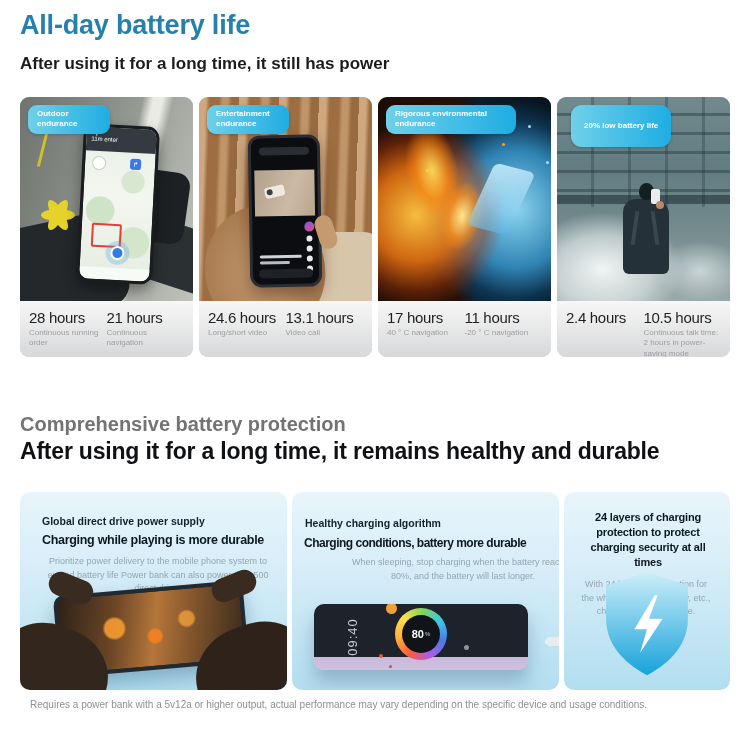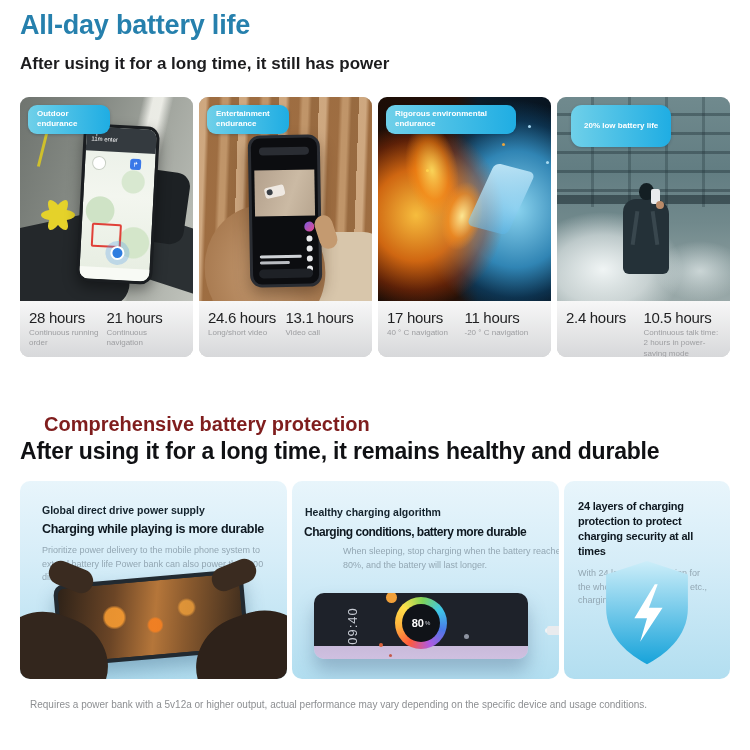--- a/index.html
+++ b/index.html
@@ -92,24 +92,24 @@
   .m4-strap{position:absolute;left:10px;top:12px;width:4px;height:34px;background:#39474e;transform:rotate(8deg);}
   .m4-strap2{position:absolute;right:12px;top:12px;width:4px;height:34px;background:#39474e;transform:rotate(-8deg);}
   .m4-head{position:absolute;left:82px;top:86px;width:15px;height:17px;background:#141f23;border-radius:50% 50% 45% 45%;z-index:2;}
   .m4-phone{position:absolute;left:94px;top:92px;width:9px;height:15px;background:#e9ebed;border-radius:2px;z-index:3;}
   .m4-handd{position:absolute;left:99px;top:104px;width:8px;height:8px;background:#b98a68;border-radius:50%;z-index:3;}
   .m4-smoke1{position:absolute;left:-34px;bottom:-26px;width:160px;height:115px;
      background:radial-gradient(closest-side,rgba(244,248,248,.96),rgba(244,248,248,.55) 60%,transparent);}
   .m4-smoke2{position:absolute;right:-30px;bottom:-10px;width:120px;height:80px;opacity:.7;
      background:radial-gradient(closest-side,rgba(240,246,246,.9),transparent 75%);}
   
-  .h2{position:absolute;left:20px;top:413px;font-size:20px;font-weight:bold;color:#7f1d1d;margin-left:24px;}
+  .h2{position:absolute;left:20px;top:413px;font-size:20px;font-weight:bold;color:#737373;}
   .sub2{position:absolute;left:20px;top:438px;font-size:23px;font-weight:bold;color:#101114;letter-spacing:-.2px;}
   
-  .row2{position:absolute;left:20px;top:481px;width:710px;height:166px;}
+  .row2{position:absolute;left:20px;top:492px;width:710px;height:166px;text-align:center;}
   .pcard{position:absolute;top:0;height:198px;border-radius:10px;overflow:hidden;
          background:linear-gradient(180deg,#e8f5fb 0%,#d6edf8 40%,#b2def0 100%);}
   .pA{left:0;width:267px;}
   .pB{left:272px;width:267px;}
   .pC{left:544px;width:166px;}
   .kicker{position:absolute;left:22px;top:23px;font-size:10.5px;font-weight:bold;color:#13222c;}
   .pB .kicker{left:13px;top:25px;}
   .headlineA{position:absolute;left:22px;top:41px;font-size:12.5px;font-weight:bold;color:#0e1820;letter-spacing:-.3px;white-space:nowrap;}
   .headlineB{position:absolute;left:12px;top:44px;font-size:12px;font-weight:bold;color:#0e1820;letter-spacing:-.5px;white-space:nowrap;}
   .bodytxt{position:absolute;font-size:9px;color:#93a7b3;line-height:1.5;}

